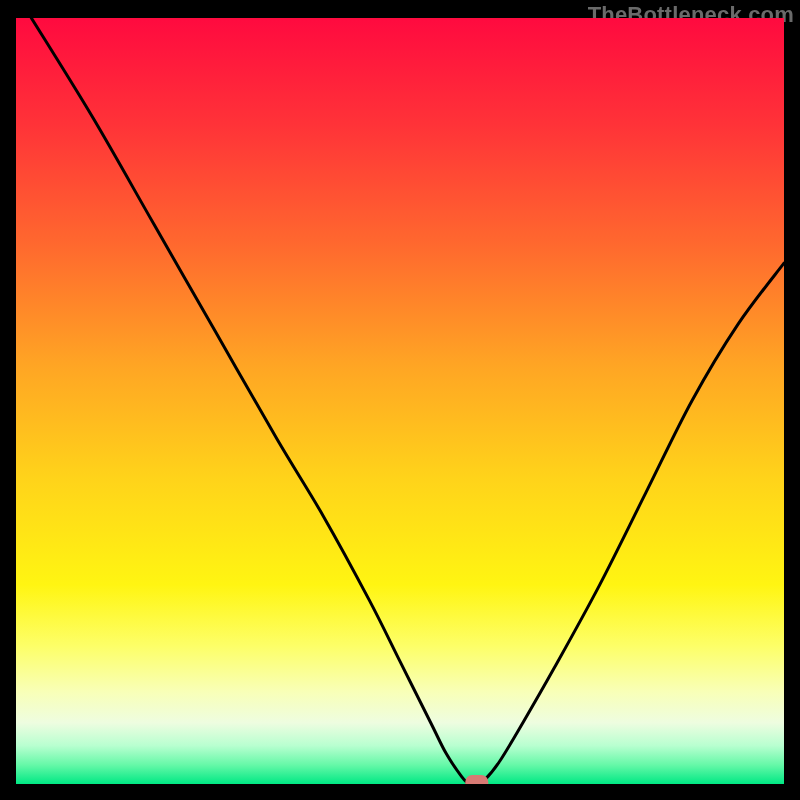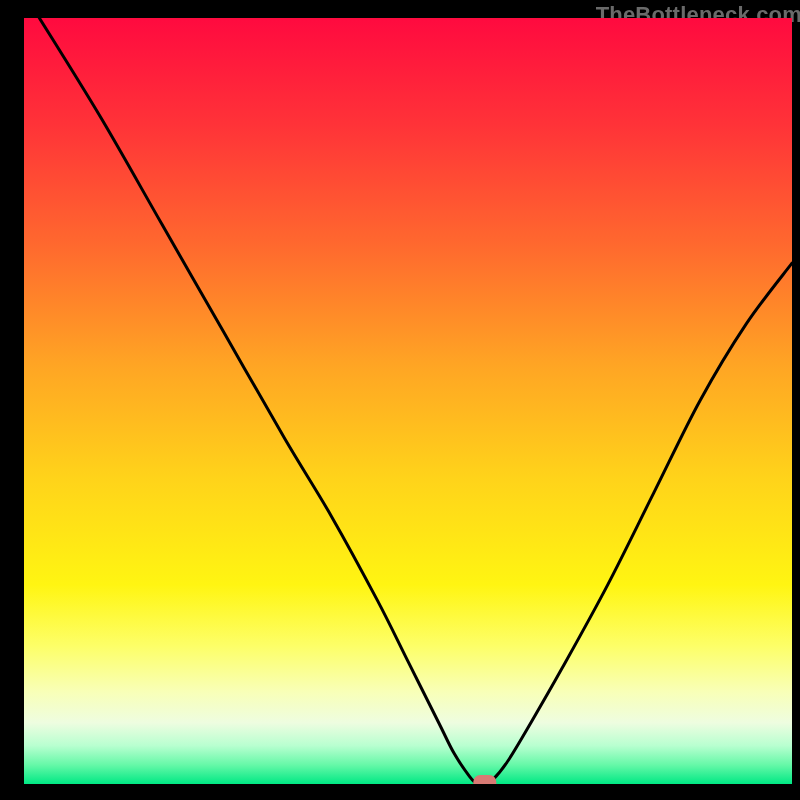--- a/index.html
+++ b/index.html
@@ -6,21 +6,21 @@
     margin: 0;
     padding: 0;
     width: 800px;
     height: 800px;
     background: #000;
     overflow: hidden;
     font-family: Arial, Helvetica, sans-serif;
   }
   .frame {
     position: absolute;
-    left: 24px;
+    left: 16px;
     top: 18px;
     width: 768px;
     height: 766px;
     background: #7dd3fc;
   }
   .plot-area {
     position: absolute;
     left: 0;
     top: 0;
     width: 768px;

